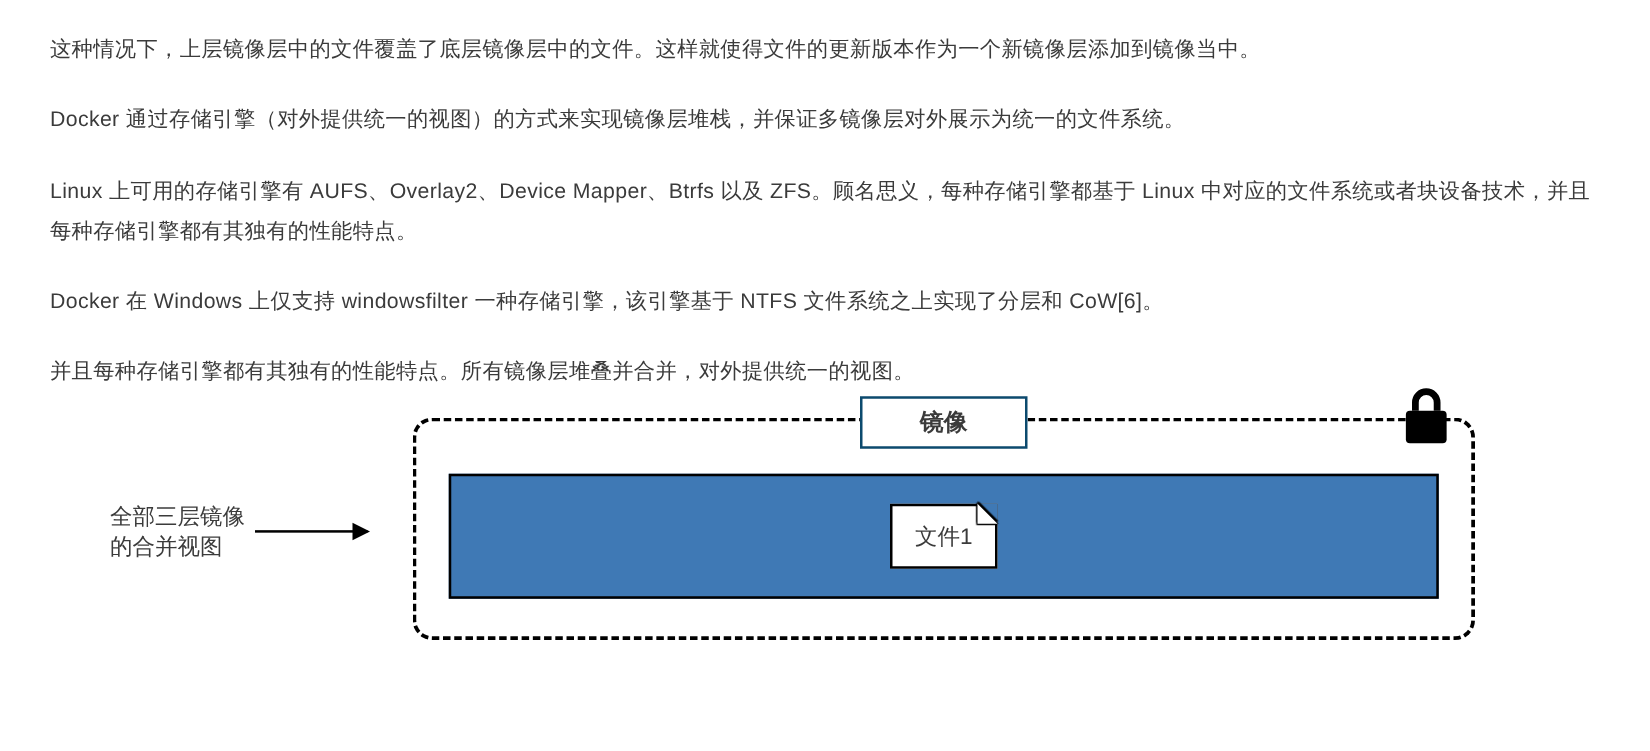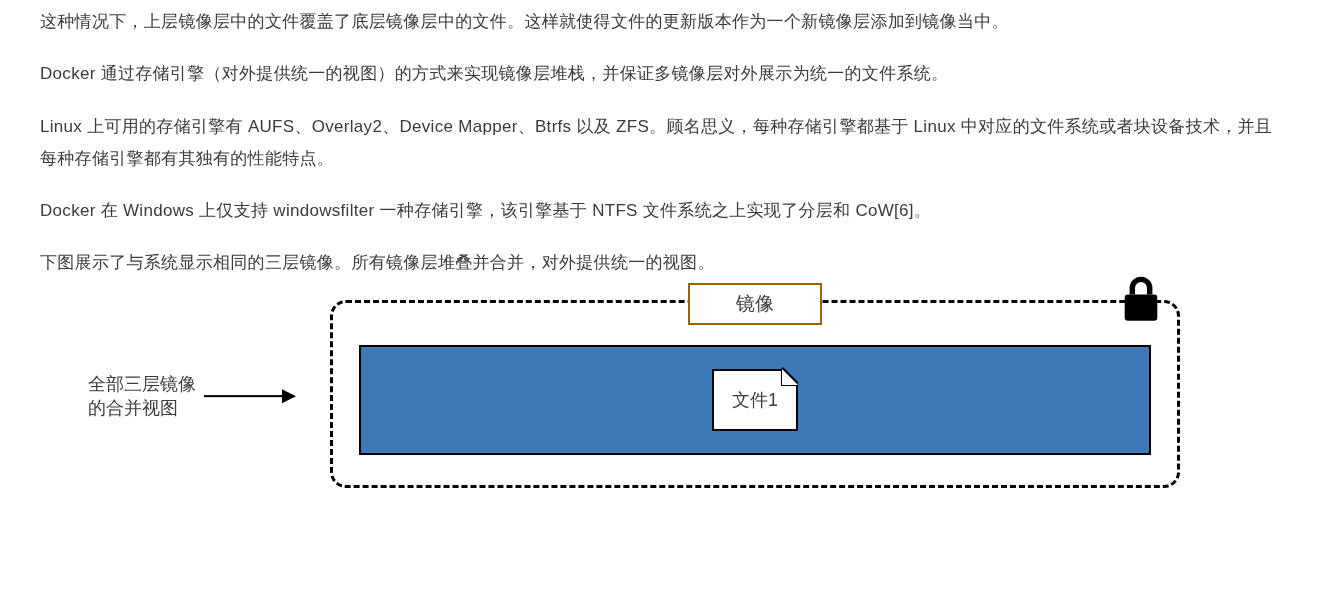--- a/index.html
+++ b/index.html
@@ -1,57 +1,57 @@
 <!DOCTYPE html>
 <html><head>
   <meta charset="utf-8">
   <style>
     * { box-sizing: border-box; margin: 0; padding: 0; }
     html, body { width: 1320px; background: #ffffff; font-family: "Microsoft YaHei", "PingFang SC", "Helvetica Neue", Arial, sans-serif; color: #3b3b3b; }
     .page { padding: 0 40px 30px 40px; }
-    .para { font-size: 17px; line-height: 1.9; margin-top: 6px; margin-bottom: 20px; letter-spacing: 0.3px; }
+    .para { font-size: 17px; line-height: 1.9; margin-top: 24px; margin-bottom: 20px; letter-spacing: 0.3px; }
 
     .figure-wrap { width: 850px; margin: 18px auto 0 auto; position: relative; }
 
     
     .dash-box { position: relative; border: 3px dashed #000; border-radius: 16px; padding: 42px 26px 30px 26px; }
 
     
-    .title-tab { position: absolute; top: -20px; left: 50%; transform: translateX(-50%); background: #ffffff; border: 2px solid #a16207; padding: 6px 46px; font-size: 19px; font-weight: 400; }
+    .title-tab { position: absolute; top: -20px; left: 50%; transform: translateX(-50%); background: #ffffff; border: 2px solid #0c4a6e; padding: 6px 46px; font-size: 19px; font-weight: 700; }
 
     
     .lock { position: absolute; top: -28px; right: 14px; width: 44px; height: 50px; }
     .lock svg { width: 100%; height: 100%; }
 
     
     .blue-stack { background: #3f79b5; border: 2px solid #000; padding: 22px 18px; display: flex; gap: 10px; justify-content: center; }
 
     
-    .file-tile { position: relative; width: 86px; height: 62px; background: #ffffff; border: 2px solid #000; display: flex; align-items: center; justify-content: center; font-size: 18px; }
+    .file-tile { position: relative; width: 86px; height: 52px; background: #ffffff; border: 2px solid #000; display: flex; align-items: center; justify-content: center; font-size: 18px; }
     .file-tile::before { content: ""; position: absolute; top: -2px; right: -2px; width: 16px; height: 16px; background: #3f79b5; }
     .file-tile::after  { content: ""; position: absolute; top: -2px; right: -2px; width: 0; height: 0; border-right: 16px solid transparent; border-bottom: 16px solid #ffffff; filter: drop-shadow(1.2px 0 0 #000) drop-shadow(0 -1.2px 0 #000) drop-shadow(-1px 1px 0 #000); }
 
     
     .left-caption { position: absolute; left: -242px; top: 50%; transform: translateY(-45%); display: flex; align-items: center; gap: 8px; }
     .cap-text { font-size: 18px; line-height: 1.35; text-align: left; white-space: nowrap; }
     .arrow { width: 90px; height: 2px; background: #000; position: relative; }
     .arrow::after { content: ""; position: absolute; right: -2px; top: 50%; transform: translateY(-50%); width: 0; height: 0; border-left: 14px solid #000; border-top: 7px solid transparent; border-bottom: 7px solid transparent; }
 
     .figure-outer { position: relative; margin-left: 190px; }
   </style>
 </head>
 <body>
 
 <div class="page">
 
   <p class="para">这种情况下，上层镜像层中的文件覆盖了底层镜像层中的文件。这样就使得文件的更新版本作为一个新镜像层添加到镜像当中。</p>
   <p class="para">Docker 通过存储引擎（对外提供统一的视图）的方式来实现镜像层堆栈，并保证多镜像层对外展示为统一的文件系统。</p>
   <p class="para">Linux 上可用的存储引擎有 AUFS、Overlay2、Device Mapper、Btrfs 以及 ZFS。顾名思义，每种存储引擎都基于 Linux 中对应的文件系统或者块设备技术，并且每种存储引擎都有其独有的性能特点。</p>
   <p class="para">Docker 在 Windows 上仅支持 windowsfilter 一种存储引擎，该引擎基于 NTFS 文件系统之上实现了分层和 CoW[6]。</p>
-  <p class="para">下图展示了与系统显示相同的三层镜像。所有镜像层堆叠并合并，对外提供统一的视图。</p>
+  <p class="para">并且每种存储引擎都有其独有的性能特点。所有镜像层堆叠并合并，对外提供统一的视图。</p>
 
   <div class="figure-outer">
     <div class="figure-wrap">
 
       <div class="left-caption">
         <div class="cap-text">
           <div>全部三层镜像</div>
           <div>的合并视图</div>
         </div>
         <div class="arrow"></div>

